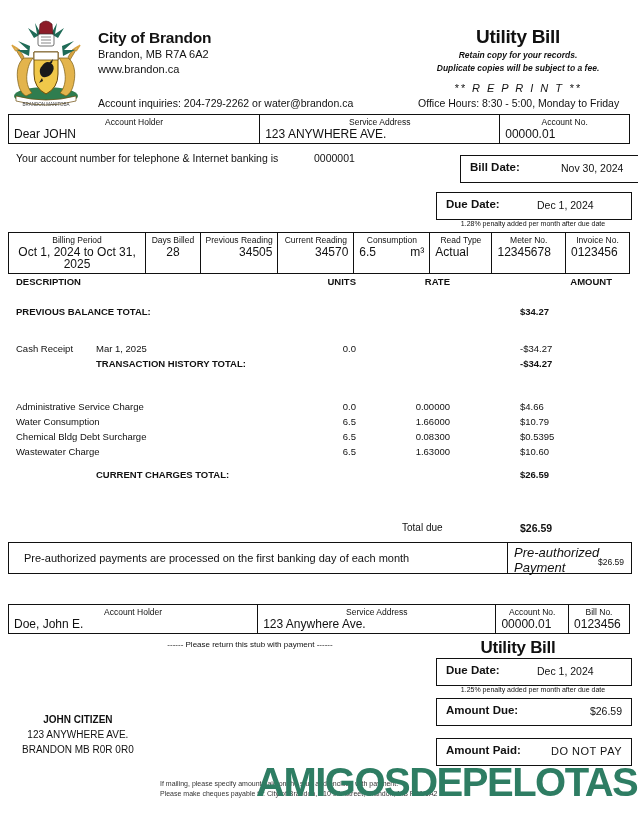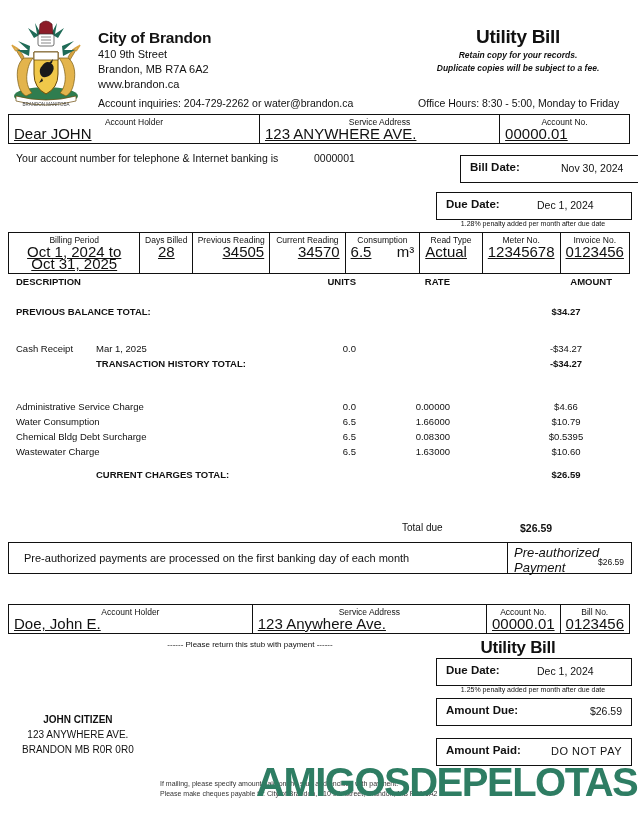--- a/index.html
+++ b/index.html
@@ -23,21 +23,21 @@
   .bill-title{font-size:19px;font-weight:bold;letter-spacing:-0.3px;}
   .retain{font-size:8.5px;font-style:italic;font-weight:bold;line-height:11px;margin-top:2px;}
   .reprint{font-size:11px;font-style:italic;letter-spacing:2px;margin-top:8px;font-weight:500;}
   .inquiries{position:absolute;left:98px;top:97px;font-size:10.5px;}
   .officehours{position:absolute;left:418px;top:97px;font-size:10.5px;}
 
   
   table.grid{border-collapse:collapse;padding-left:20px;}
   table.grid td{border:1px solid #111;vertical-align:top;}
   .th{font-size:8.5px;text-align:center;padding:1px 2px 0 2px;line-height:11px;}
-  .tv{font-size:15px;padding:0 4px 2px 4px;line-height:12px;text-decoration:underline;}
+  .tv{font-size:12px;padding:0 4px 2px 4px;line-height:12px;}
 
   
   .acct-strip{position:absolute;left:8px;top:114px;width:622px;}
   .acct-strip td{height:26px;}
 
   
   .tele{position:absolute;left:16px;top:152px;font-size:10.5px;}
   .tele-num{position:absolute;left:314px;top:152px;font-size:10.5px;}
 
   
@@ -52,21 +52,21 @@
   .period{position:absolute;left:8px;top:232px;width:622px;}
   .period td{height:30px;}
 
   
   .charges{position:absolute;left:0;top:276px;width:638px;}
   .crow{position:relative;height:15px;font-size:9.5px;}
   .crow .desc{position:absolute;left:16px;}
   .crow .desc2{position:absolute;left:96px;}
   .crow .units{position:absolute;left:300px;width:56px;text-align:right;}
   .crow .rate{position:absolute;left:388px;width:62px;text-align:right;}
-  .crow .amt{position:absolute;left:520px;width:92px;text-align:center;}
+  .crow .amt{position:absolute;left:520px;width:92px;text-align:left;}
   .bold{font-weight:bold;}
   .hdr-row{height:22px;font-size:9.5px;font-weight:bold;text-decoration:underline;}
   .hdr-row .desc{left:16px;}
   .hdr-row .units{left:300px;width:56px;text-align:right;}
   .hdr-row .rate{left:388px;width:62px;text-align:right;}
   .hdr-row .amt{left:520px;width:92px;text-align:right;}
   .spacer8{height:8px;}
   .spacer14{height:14px;}
 
   
@@ -143,29 +143,29 @@
         <path d="M41 47 l4 -4 l-1 4 z" fill="#1a1a1a"></path>
         <path d="M34 62 l-3 5 l4 -2 z" fill="#1a1a1a"></path>
 
         <path d="M8 80 q30 8 60 0 l0 5 q-30 8 -60 0 z" fill="#ffffff" stroke="#6b4a08" stroke-width="0.7"></path>
         <text x="38" y="90" font-size="4.5" text-anchor="middle" fill="#444" font-family="Liberation Sans, sans-serif">BRANDON MANITOBA</text>
       </svg>
     </div>
 
     <div class="org">
       <div class="org-name">City of Brandon</div>
-      <div class="org-line">410 9th Street</div>
       <div class="org-line">Brandon, MB R7A 6A2</div>
       <div class="org-line">www.brandon.ca</div>
     </div>
 
     <div class="bill-title-wrap">
       <div class="bill-title">Utility Bill</div>
       <div class="retain">Retain copy for your records.</div>
       <div class="retain">Duplicate copies will be subject to a fee.</div>
+      <div class="reprint">** R E P R I N T **</div>
     </div>
 
     <div class="inquiries">Account inquiries: 204-729-2262 or water@brandon.ca</div>
     <div class="officehours">Office Hours: 8:30 - 5:00, Monday to Friday</div>
   </div>
 
   <table class="grid acct-strip">
     <tbody>
         <tr>
       <td style="width:252px">

